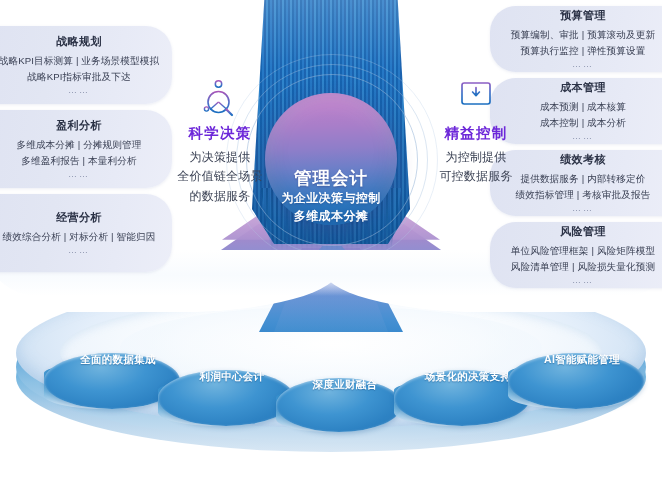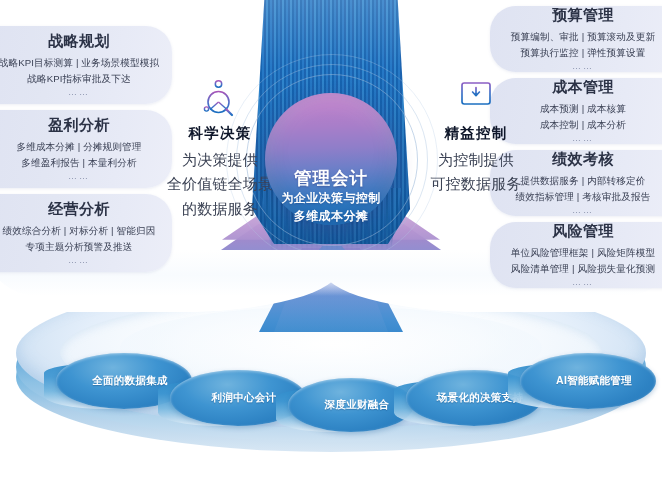--- a/index.html
+++ b/index.html
@@ -44,25 +44,25 @@
 
   
   .pill{position:absolute;}
   .pill .body{
     position:absolute;left:0;top:10px;width:100%;height:calc(100% - 10px);
     border-radius:50%/ 22% 22% 30% 30%;
     background:linear-gradient(180deg,#2f8ccb 0%,#3f97d2 30%,#77b8e0 62%,#b9d8ee 85%,#e2eff8 100%);
     opacity:.92;
   }
   .pill .cap{
-    position:absolute;left:12px;top:0;width:100%;height:100%;
+    position:absolute;left:0;top:0;width:100%;height:100%;
     border-radius:50%/50%;
     background:radial-gradient(ellipse at 42% 26%, #6fb3de 0%, #3e94d1 40%, #2d82c3 70%, #2878b8 100%);
     box-shadow:0 2px 5px rgba(25,90,150,.28), inset 0 1px 3px rgba(255,255,255,.45);
-    display:flex;align-items:center;justify-content:center;padding-left:12px;
+    display:flex;align-items:flex-start;justify-content:center;padding-left:12px;
   }
   .pill .cap span{
     color:#ffffff;font-size:10.5px;font-weight:700;letter-spacing:.3px;
     text-shadow:0 1px 1px rgba(20,70,120,.4);white-space:nowrap;
   }
 
   
   .podium{position:absolute;left:0;top:0;width:662px;height:330px;}
   .ramp{
     position:absolute;left:259px;top:248px;width:144px;height:84px;
@@ -167,29 +167,29 @@
   
   .card{
     position:absolute;
     background:linear-gradient(100deg,#dfe3f2 0%, #e2e6f3 35%, #e7eaf6 70%, #eceef8 100%);
     box-shadow:0 1px 3px rgba(120,135,180,.14);
     display:flex;flex-direction:column;align-items:center;justify-content:center;
     z-index:5;
   }
   .card.left{border-top-right-radius:26px;border-bottom-right-radius:26px;border-top-left-radius:6px;border-bottom-left-radius:6px;}
   .card.right{border-top-left-radius:26px;border-bottom-left-radius:26px;border-top-right-radius:6px;border-bottom-right-radius:6px;}
-  .card .ttl{font-size:15px;font-weight:700;color:#2b3246;letter-spacing:.4px;margin-bottom:4px;}
+  .card .ttl{font-size:11px;font-weight:700;color:#2b3246;letter-spacing:.4px;margin-bottom:4px;}
   .card .ln{font-size:9.6px;color:#3a4054;line-height:1.62;letter-spacing:.15px;white-space:nowrap;text-align:center;}
   .card .dots{font-size:9px;color:#8b93ad;letter-spacing:2px;line-height:1.2;margin-top:1px;}
 
   
   .side{position:absolute;z-index:6;text-align:center;width:112px;}
   .side .ico{height:44px;display:flex;align-items:flex-end;justify-content:center;margin-bottom:4px;}
-  .side .hd{font-size:14.5px;font-weight:700;color:#0f172a;letter-spacing:1.2px;margin-bottom:5px;}
-  .side .ds{font-size:15px;color:#3b4254;line-height:1.62;letter-spacing:.2px;white-space:nowrap;}
+  .side .hd{font-size:14.5px;font-weight:700;color:#6d28d9;letter-spacing:1.2px;margin-bottom:5px;}
+  .side .ds{font-size:12px;color:#3b4254;line-height:1.62;letter-spacing:.2px;white-space:nowrap;}
 </style>
 </head>
 <body>
 
 <div id="stage">
 
   <div class="disc-wrap">
     <div class="disc-side"></div>
     <div class="disc-side2"></div>
     <div class="disc-top"></div>
@@ -227,21 +227,20 @@
   <div class="card left" style="left:-14px;top:110px;width:186px;height:78px;">
     <div class="ttl">盈利分析</div>
     <div class="ln">多维成本分摊 | 分摊规则管理</div>
     <div class="ln">多维盈利报告 | 本量利分析</div>
     <div class="dots">……</div>
   </div>
 
   <div class="card left" style="left:-14px;top:194px;width:186px;height:78px;">
     <div class="ttl">经营分析</div>
     <div class="ln">绩效综合分析 | 对标分析 | 智能归因</div>
-    <div class="ln">专项主题分析预警及推送</div>
     <div class="dots">……</div>
   </div>
 
   <div class="card right" style="left:490px;top:6px;width:186px;height:66px;">
     <div class="ttl">预算管理</div>
     <div class="ln">预算编制、审批 | 预算滚动及更新</div>
     <div class="ln">预算执行监控 | 弹性预算设置</div>
     <div class="dots">……</div>
   </div>
 

